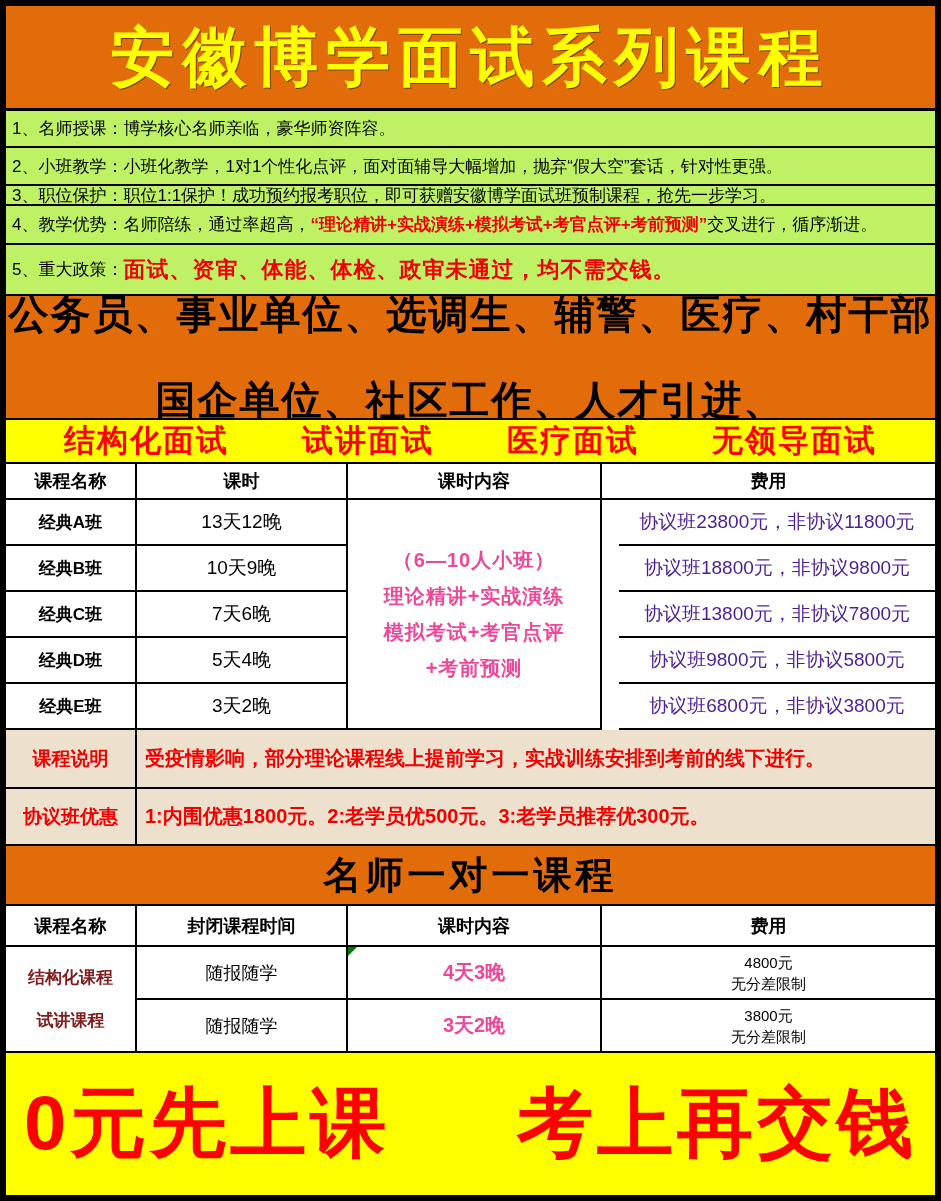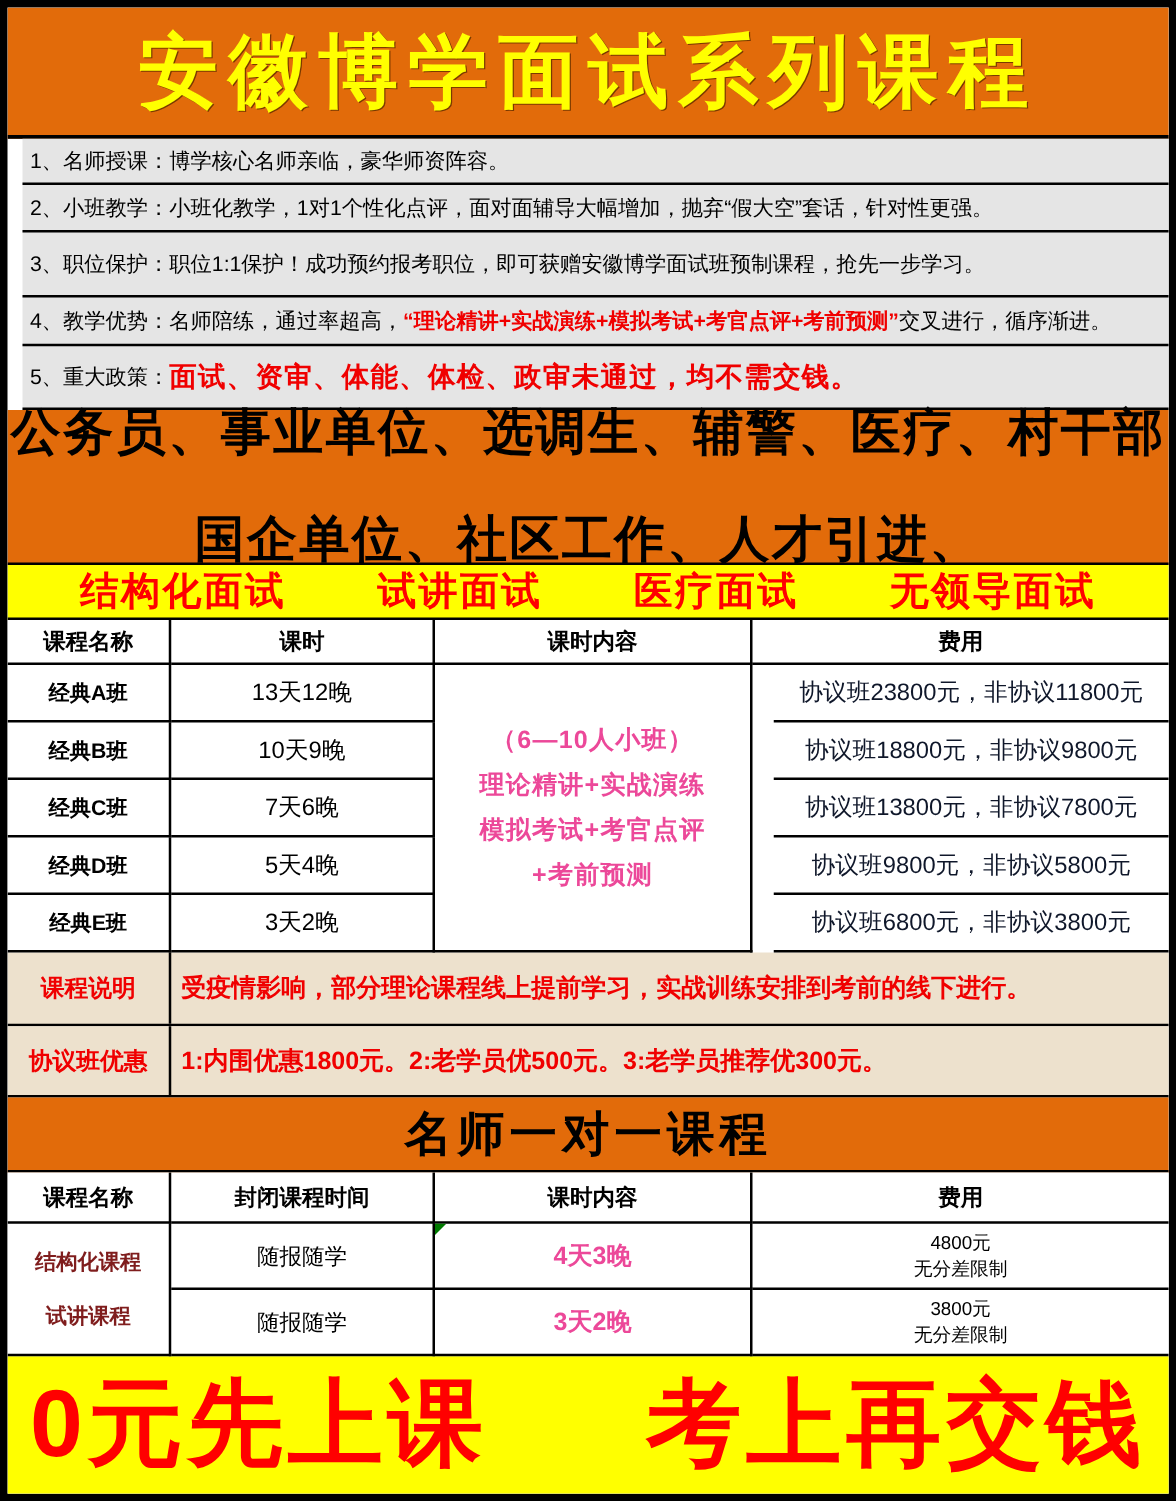--- a/index.html
+++ b/index.html
@@ -15,29 +15,29 @@
   }
   
   .title-banner{
     height:105px; background:#E26B0A;
     border-bottom:3px solid #000;
     display:flex; align-items:center; justify-content:center;
     color:#FFFF00; font-size:64px; font-weight:bold; letter-spacing:8px;
     text-shadow:1px 1px 0 #7a3a00;
   }
   
-  .features{ background:#e5e5e5;margin-left:12px; }
+  .features{ background:#bef264; }
   .feature{
     border-bottom:2px solid #000;
     display:flex; align-items:center;
     padding-left:6px;
     font-size:17px; color:#000;
     white-space:nowrap;
   }
-  .f1{height:37px}.f2{height:38px}.f3{height:52px}.f4{height:39px}.f5{height:51px}
+  .f1{height:37px}.f2{height:38px}.f3{height:20px}.f4{height:39px}.f5{height:51px}
   .f-red{ color:#F00000; font-weight:bold; }
   .f5 .f-red{ font-size:22px; letter-spacing:1px; }
   
   .audience{
     height:124px; background:#E26B0A; border-bottom:2px solid #000;
     display:flex; flex-direction:column; align-items:center; justify-content:center;
     color:#000; font-weight:bold; font-size:40px; line-height:56px; letter-spacing:2px;gap:30px;
   }
   
   .types{
@@ -54,21 +54,21 @@
        grid-template-rows:41px 53px 53px; }
   .cell{
     border-right:2px solid #000; border-bottom:2px solid #000;
     display:flex; align-items:center; justify-content:center;
     text-align:center; position:relative;
   }
   .cell.last-col{ border-right:none; }
   .th{ font-weight:bold; font-size:18px; color:#000; }
   .t-name{ font-weight:bold; font-size:17px; color:#000; }
   .t-dur{ font-size:19px; color:#000; }
-  .t-fee{ font-size:19px; color:#0f172a;margin-left:17px; }
+  .t-fee{ font-size:19px; color:#4c1d95;margin-left:17px; }
   .t1-content{
     color:#ec4899; font-weight:bold; font-size:20px; line-height:36px;
     flex-direction:column; letter-spacing:1px;
   }
   
   .note{
     display:grid; grid-template-columns:131px 1fr;
     background:#EDE1CD; border-bottom:2px solid #000;
   }
   .note1{ height:59px; } .note2{ height:57px; }

